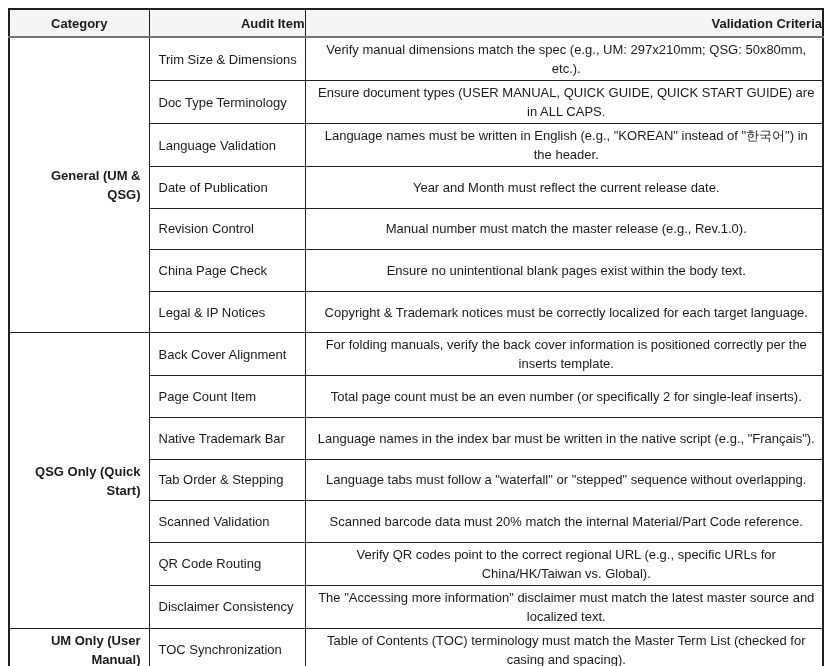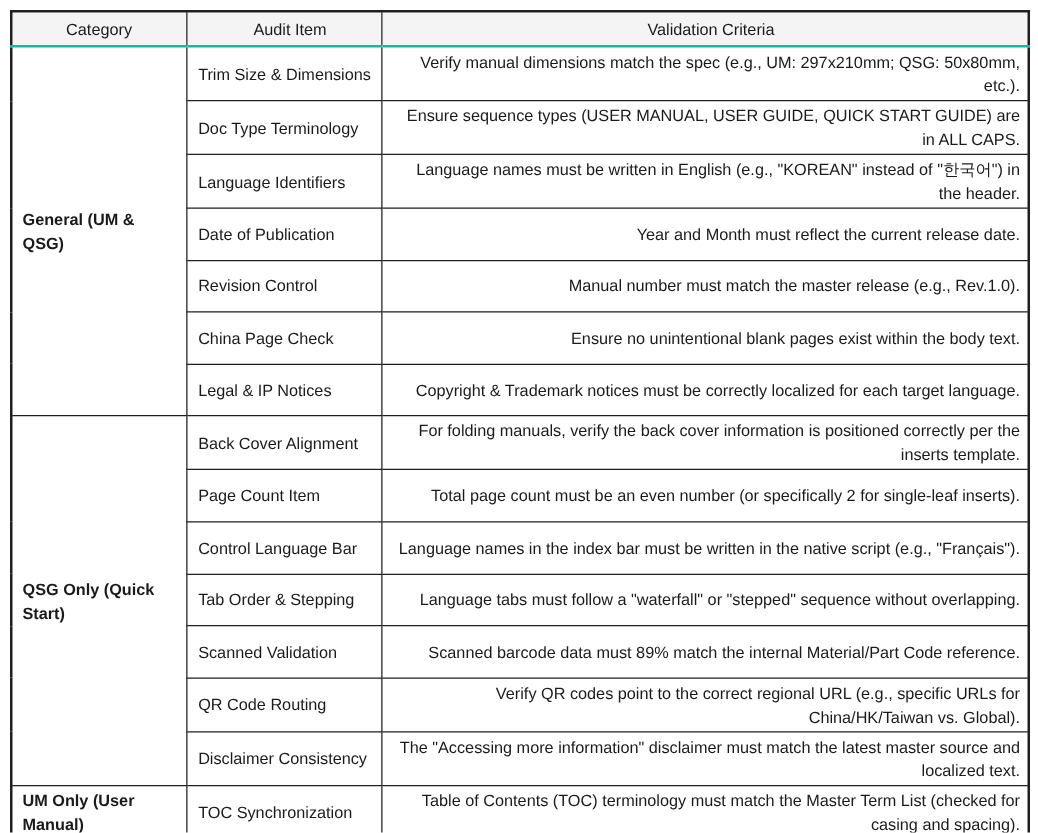--- a/index.html
+++ b/index.html
@@ -18,36 +18,36 @@
     border: 2px solid #1f1f1f;
   }
   .audit-table th, .audit-table td {
     border: 1px solid #1f1f1f;
     font-size: 13px;
     line-height: 19px;
     vertical-align: middle;
     overflow: hidden;
   }
   .audit-table thead tr { height: 28px; background: #f4f4f4; }
-  .audit-table thead th { border-bottom: 2px solid #14b8a6; font-weight: normal; }
+  .audit-table thead th { border-bottom: 2px solid #737373; font-weight: bold; }
   th.col-category { text-align: center; }
-  th.col-item, th.col-criteria { text-align: center; padding-left: 10px; }
+  th.col-item, th.col-criteria { text-align: right; padding-left: 10px; }
   .audit-table tbody tr { height: 41.6px; }
   td.category-cell {
-    text-align: left;
+    text-align: right;
     font-weight: bold;
     padding: 2px 8px;
     background: #ffffff;
   }
   td.item-cell {
     text-align: left;
     padding: 2px 4px 2px 9px;
   }
   td.criteria-cell {
-    text-align: right;
+    text-align: center;
     padding: 2px 6px 2px 11px;
   }
 </style>
 </head>
 <body>
 
 <div class="page">
   <table class="audit-table">
     <colgroup>
       <col style="width:140px">
@@ -62,24 +62,24 @@
       </tr>
     </thead>
     <tbody id="audit-body">
         <tr>
           <td class="category-cell" rowspan="7">General (UM &amp; QSG)</td>
           <td class="item-cell">Trim Size &amp; Dimensions</td>
           <td class="criteria-cell">Verify manual dimensions match the spec (e.g., UM: 297x210mm; QSG: 50x80mm, etc.).</td>
         </tr>
         <tr>
           <td class="item-cell">Doc Type Terminology</td>
-          <td class="criteria-cell">Ensure sequence types (USER MANUAL, USER GUIDE, QUICK START GUIDE) are in ALL CAPS.</td>
+          <td class="criteria-cell">Ensure document types (USER MANUAL, QUICK GUIDE, QUICK START GUIDE) are in ALL CAPS.</td>
         </tr>
         <tr>
-          <td class="item-cell">Language Identifiers</td>
+          <td class="item-cell">Language Validation</td>
           <td class="criteria-cell">Language names must be written in English (e.g., "KOREAN" instead of "한국어") in the header.</td>
         </tr>
         <tr>
           <td class="item-cell">Date of Publication</td>
           <td class="criteria-cell">Year and Month must reflect the current release date.</td>
         </tr>
         <tr>
           <td class="item-cell">Revision Control</td>
           <td class="criteria-cell">Manual number must match the master release (e.g., Rev.1.0).</td>
         </tr>
@@ -94,30 +94,30 @@
         <tr>
           <td class="category-cell" rowspan="7">QSG Only (Quick Start)</td>
           <td class="item-cell">Back Cover Alignment</td>
           <td class="criteria-cell">For folding manuals, verify the back cover information is positioned correctly per the inserts template.</td>
         </tr>
         <tr>
           <td class="item-cell">Page Count Item</td>
           <td class="criteria-cell">Total page count must be an even number (or specifically 2 for single-leaf inserts).</td>
         </tr>
         <tr>
-          <td class="item-cell">Control Language Bar</td>
+          <td class="item-cell">Native Trademark Bar</td>
           <td class="criteria-cell">Language names in the index bar must be written in the native script (e.g., "Français").</td>
         </tr>
         <tr>
           <td class="item-cell">Tab Order &amp; Stepping</td>
           <td class="criteria-cell">Language tabs must follow a "waterfall" or "stepped" sequence without overlapping.</td>
         </tr>
         <tr>
           <td class="item-cell">Scanned Validation</td>
-          <td class="criteria-cell">Scanned barcode data must 89% match the internal Material/Part Code reference.</td>
+          <td class="criteria-cell">Scanned barcode data must 20% match the internal Material/Part Code reference.</td>
         </tr>
         <tr>
           <td class="item-cell">QR Code Routing</td>
           <td class="criteria-cell">Verify QR codes point to the correct regional URL (e.g., specific URLs for China/HK/Taiwan vs. Global).</td>
         </tr>
         <tr>
           <td class="item-cell">Disclaimer Consistency</td>
           <td class="criteria-cell">The "Accessing more information" disclaimer must match the latest master source and localized text.</td>
         </tr>
         <tr>

